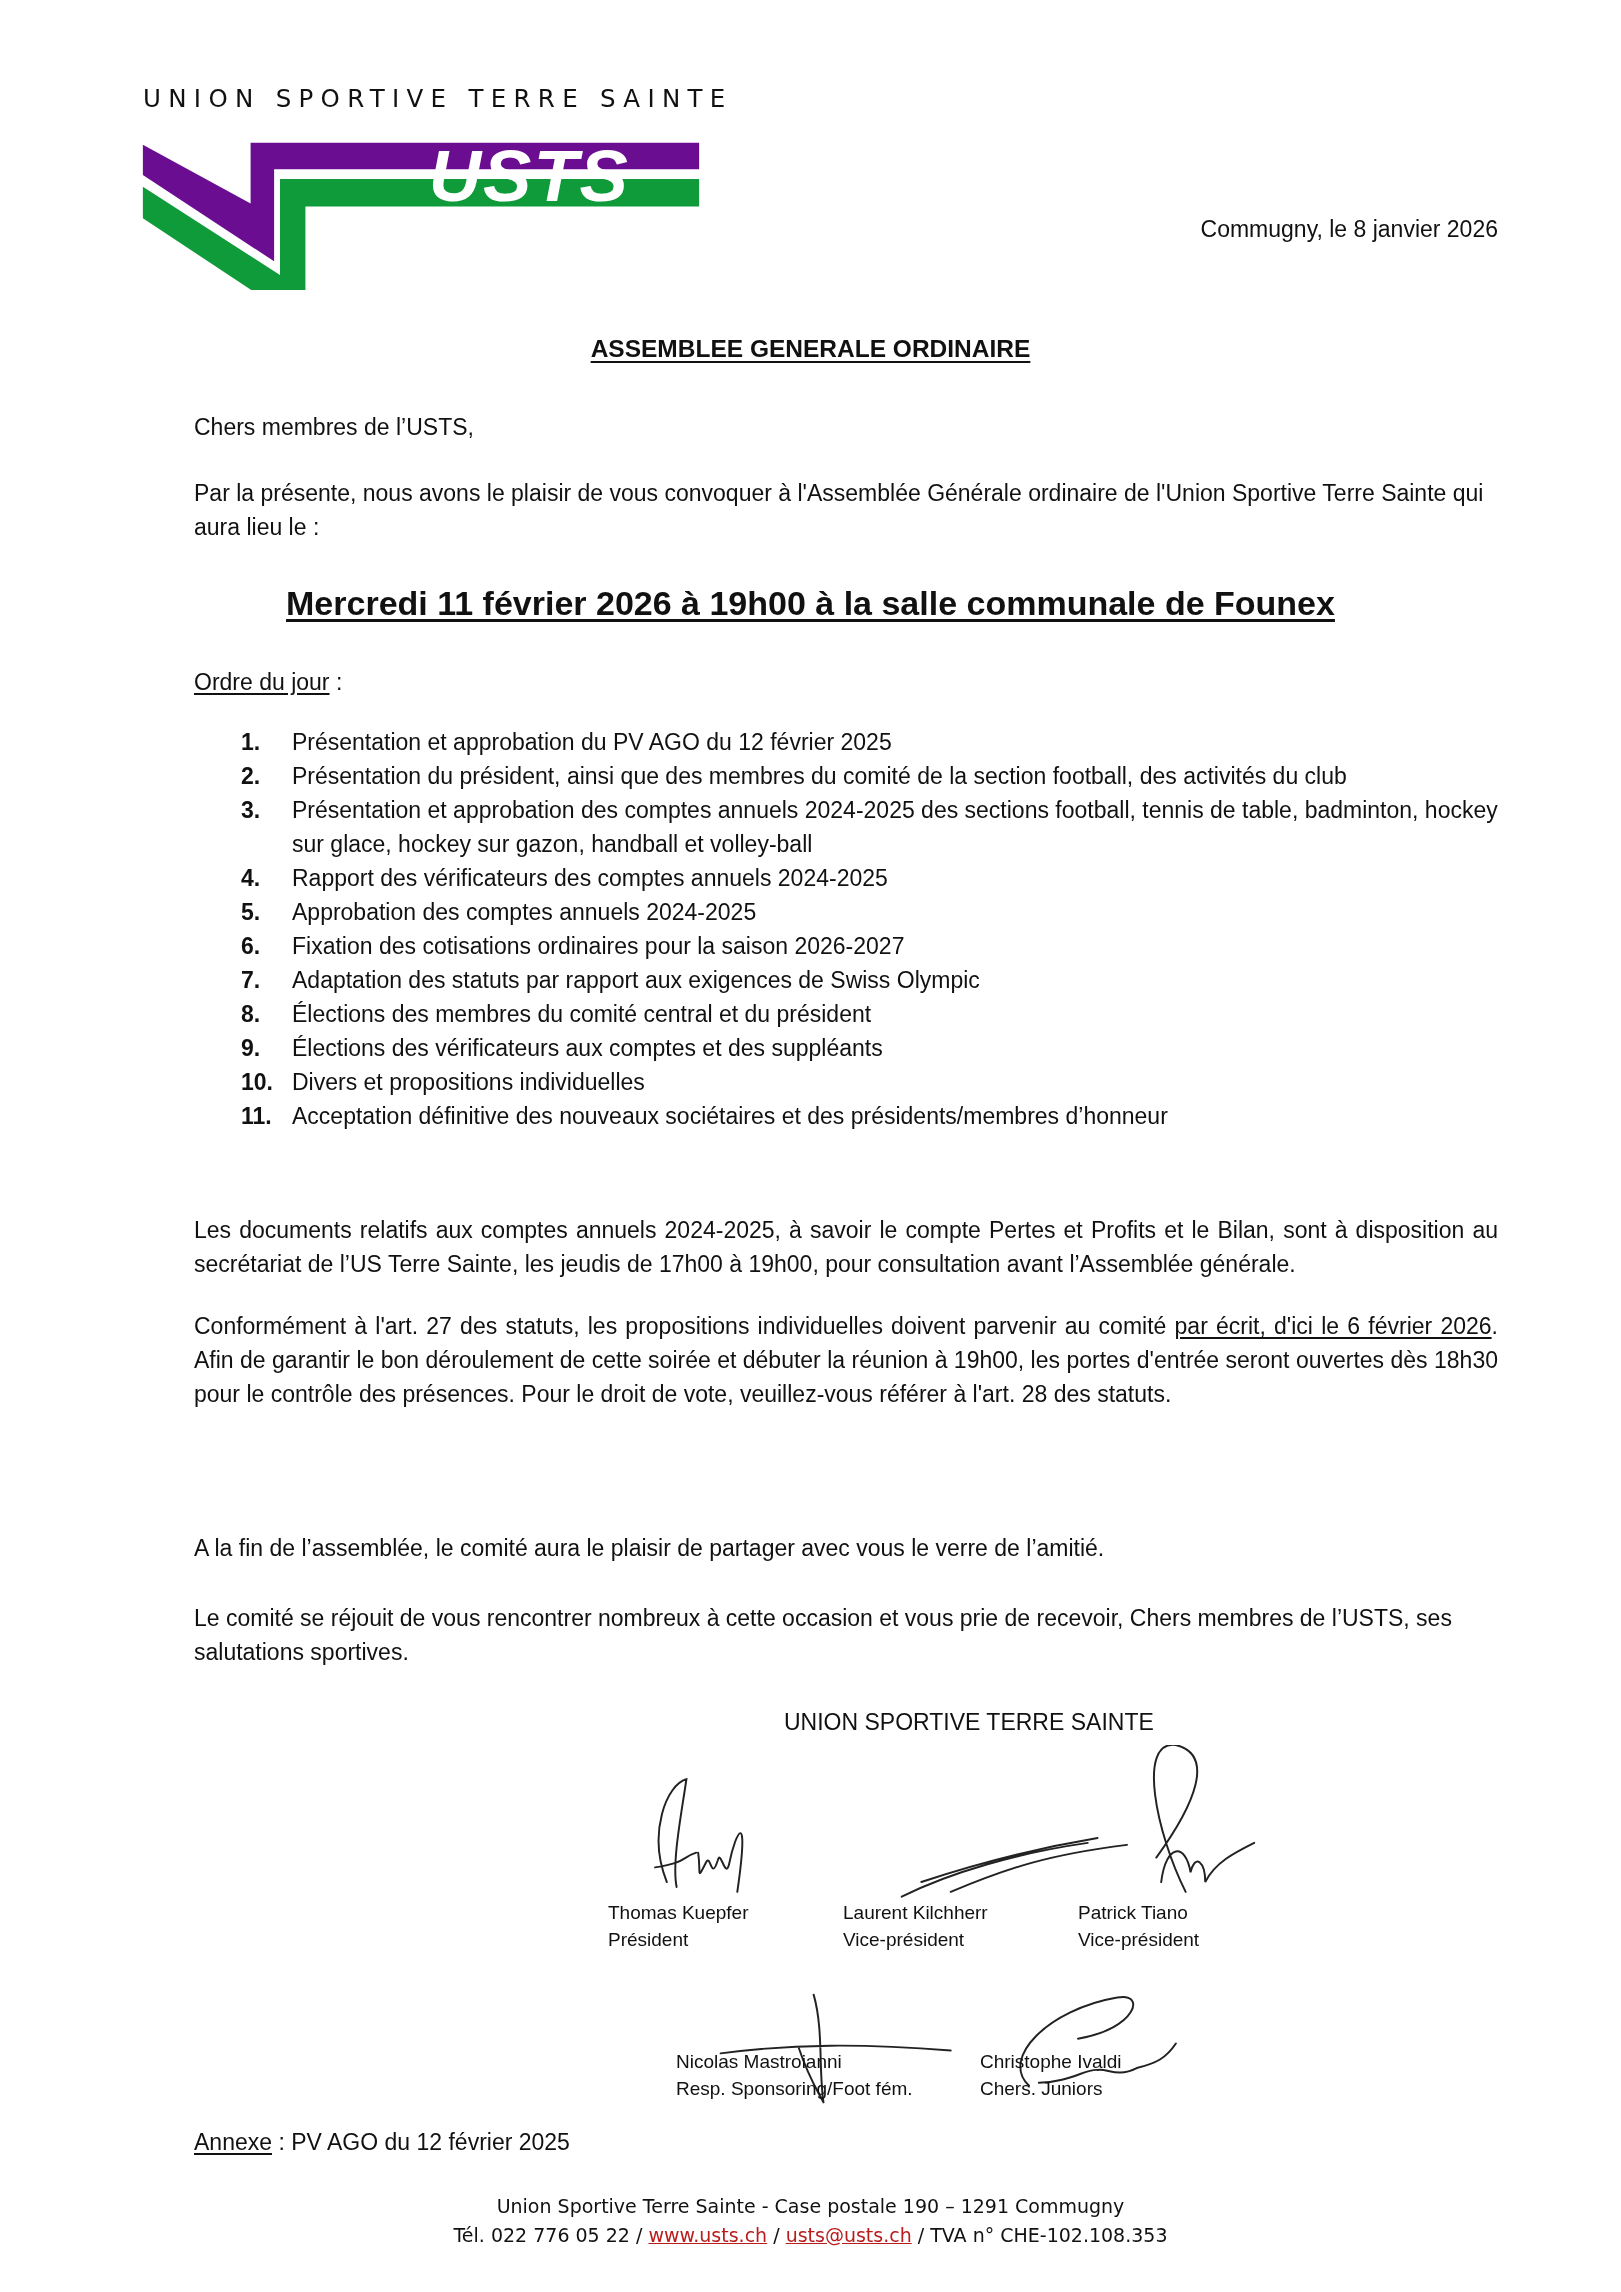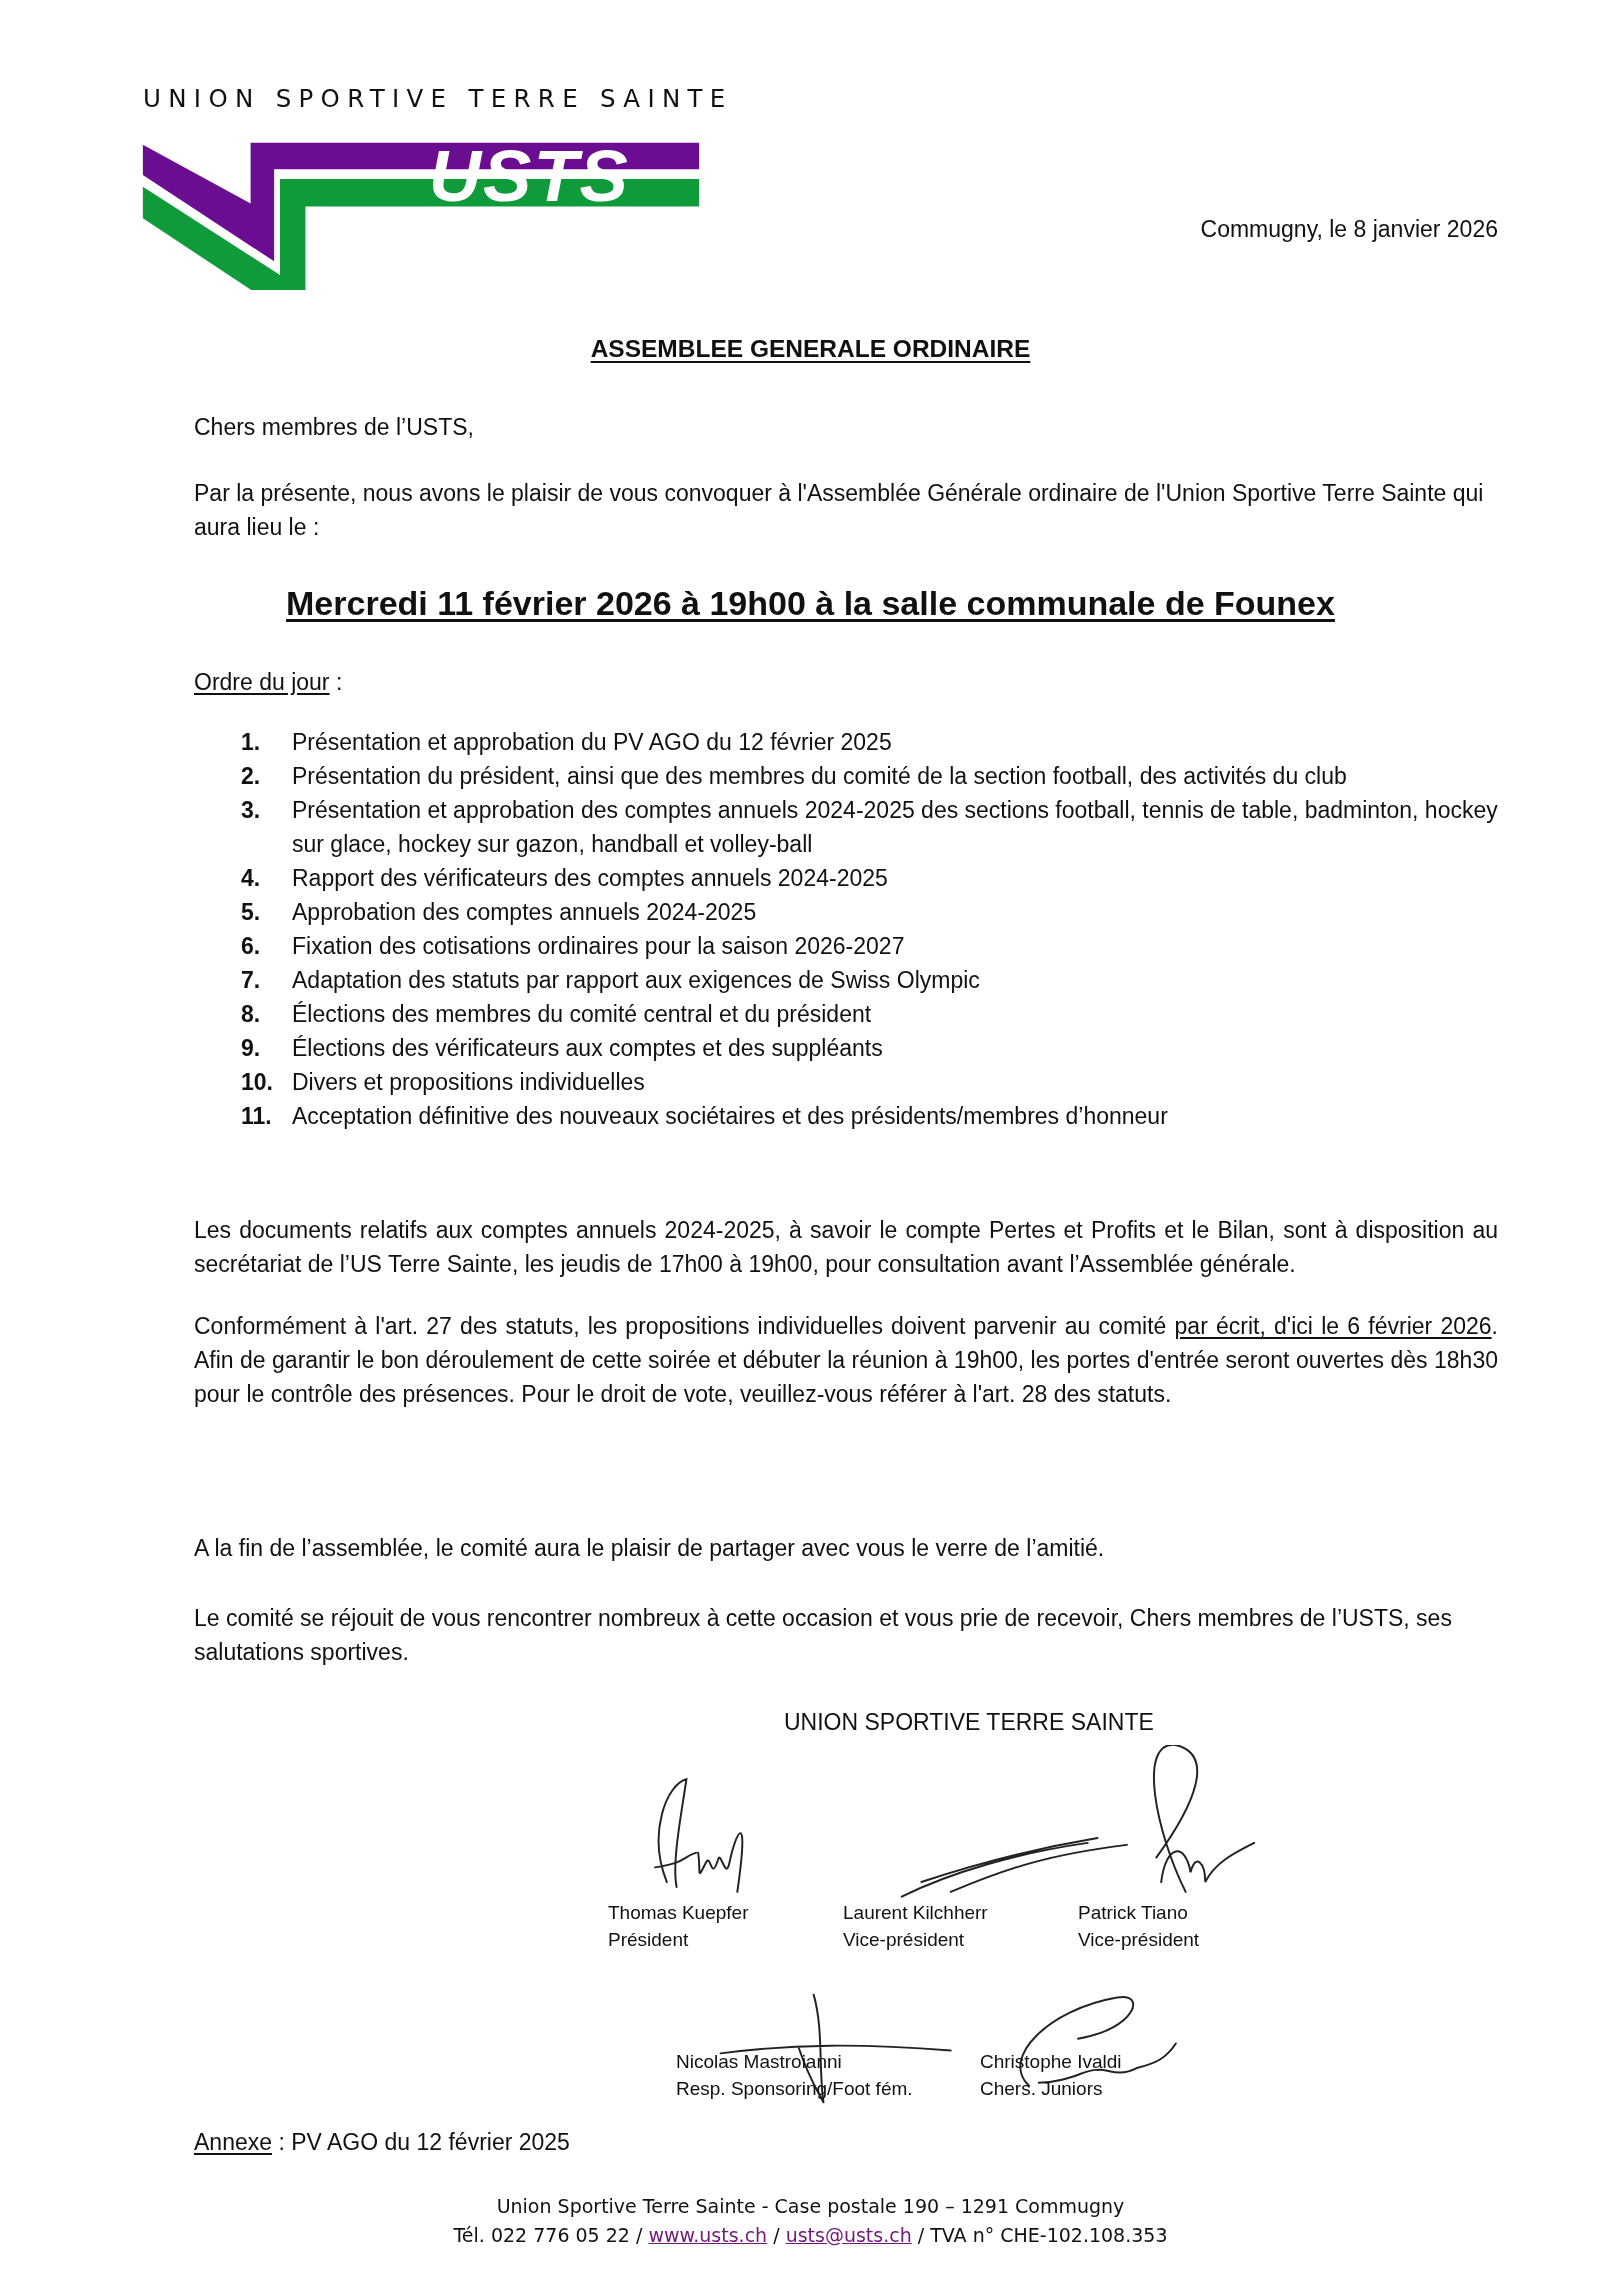--- a/index.html
+++ b/index.html
@@ -18,21 +18,21 @@
            text-decoration: underline; text-underline-offset: 3.9px; }
   .u { text-decoration: underline; text-underline-offset: 2.9px; }
   ol.agenda { position: absolute; left: 194px; top: 725px; width: 1304px; margin: 0; padding: 0;
               list-style: none; font-size: 23px; line-height: 34px; }
   ol.agenda li { position: relative; padding-left: 98px; }
   ol.agenda .num { position: absolute; left: 47px; font-weight: bold; }
   .sig-heading { left: 784px; top: 1709px; font-size: 23px; }
   .sig { text-align: left; font-size: 19px; line-height: 26.5px; }
   .footer { left: 0; width: 100%; text-align: center; font-family: "DejaVu Sans", sans-serif;
             font-size: 19px; line-height: 29px; color: #111; }
-  .footer a { color: #701a75; text-decoration: underline; }
+  .footer a { color: #b91c1c; text-decoration: underline; }
 </style>
 </head>
 <body>
 
 <div class="abs logo-text">UNION SPORTIVE TERRE SAINTE</div>
 <svg class="abs logo-svg" width="568" height="172" viewBox="0 0 580 175">
 
   <polygon points="6,26 116,26 116,26 116,26 116,26 116,26 116,0 116,0 116,25 116,25 116,25 116,25" fill="none"></polygon>
   <polygon fill="#6a0d91" points="6,27 116,87 116,25 574,25 574,52 140,52 140,146 6,58"></polygon>
   <polygon fill="#0f9b3a" points="6,70 146,160 146,62 574,62 574,90 172,90 172,212 6,102"></polygon>

